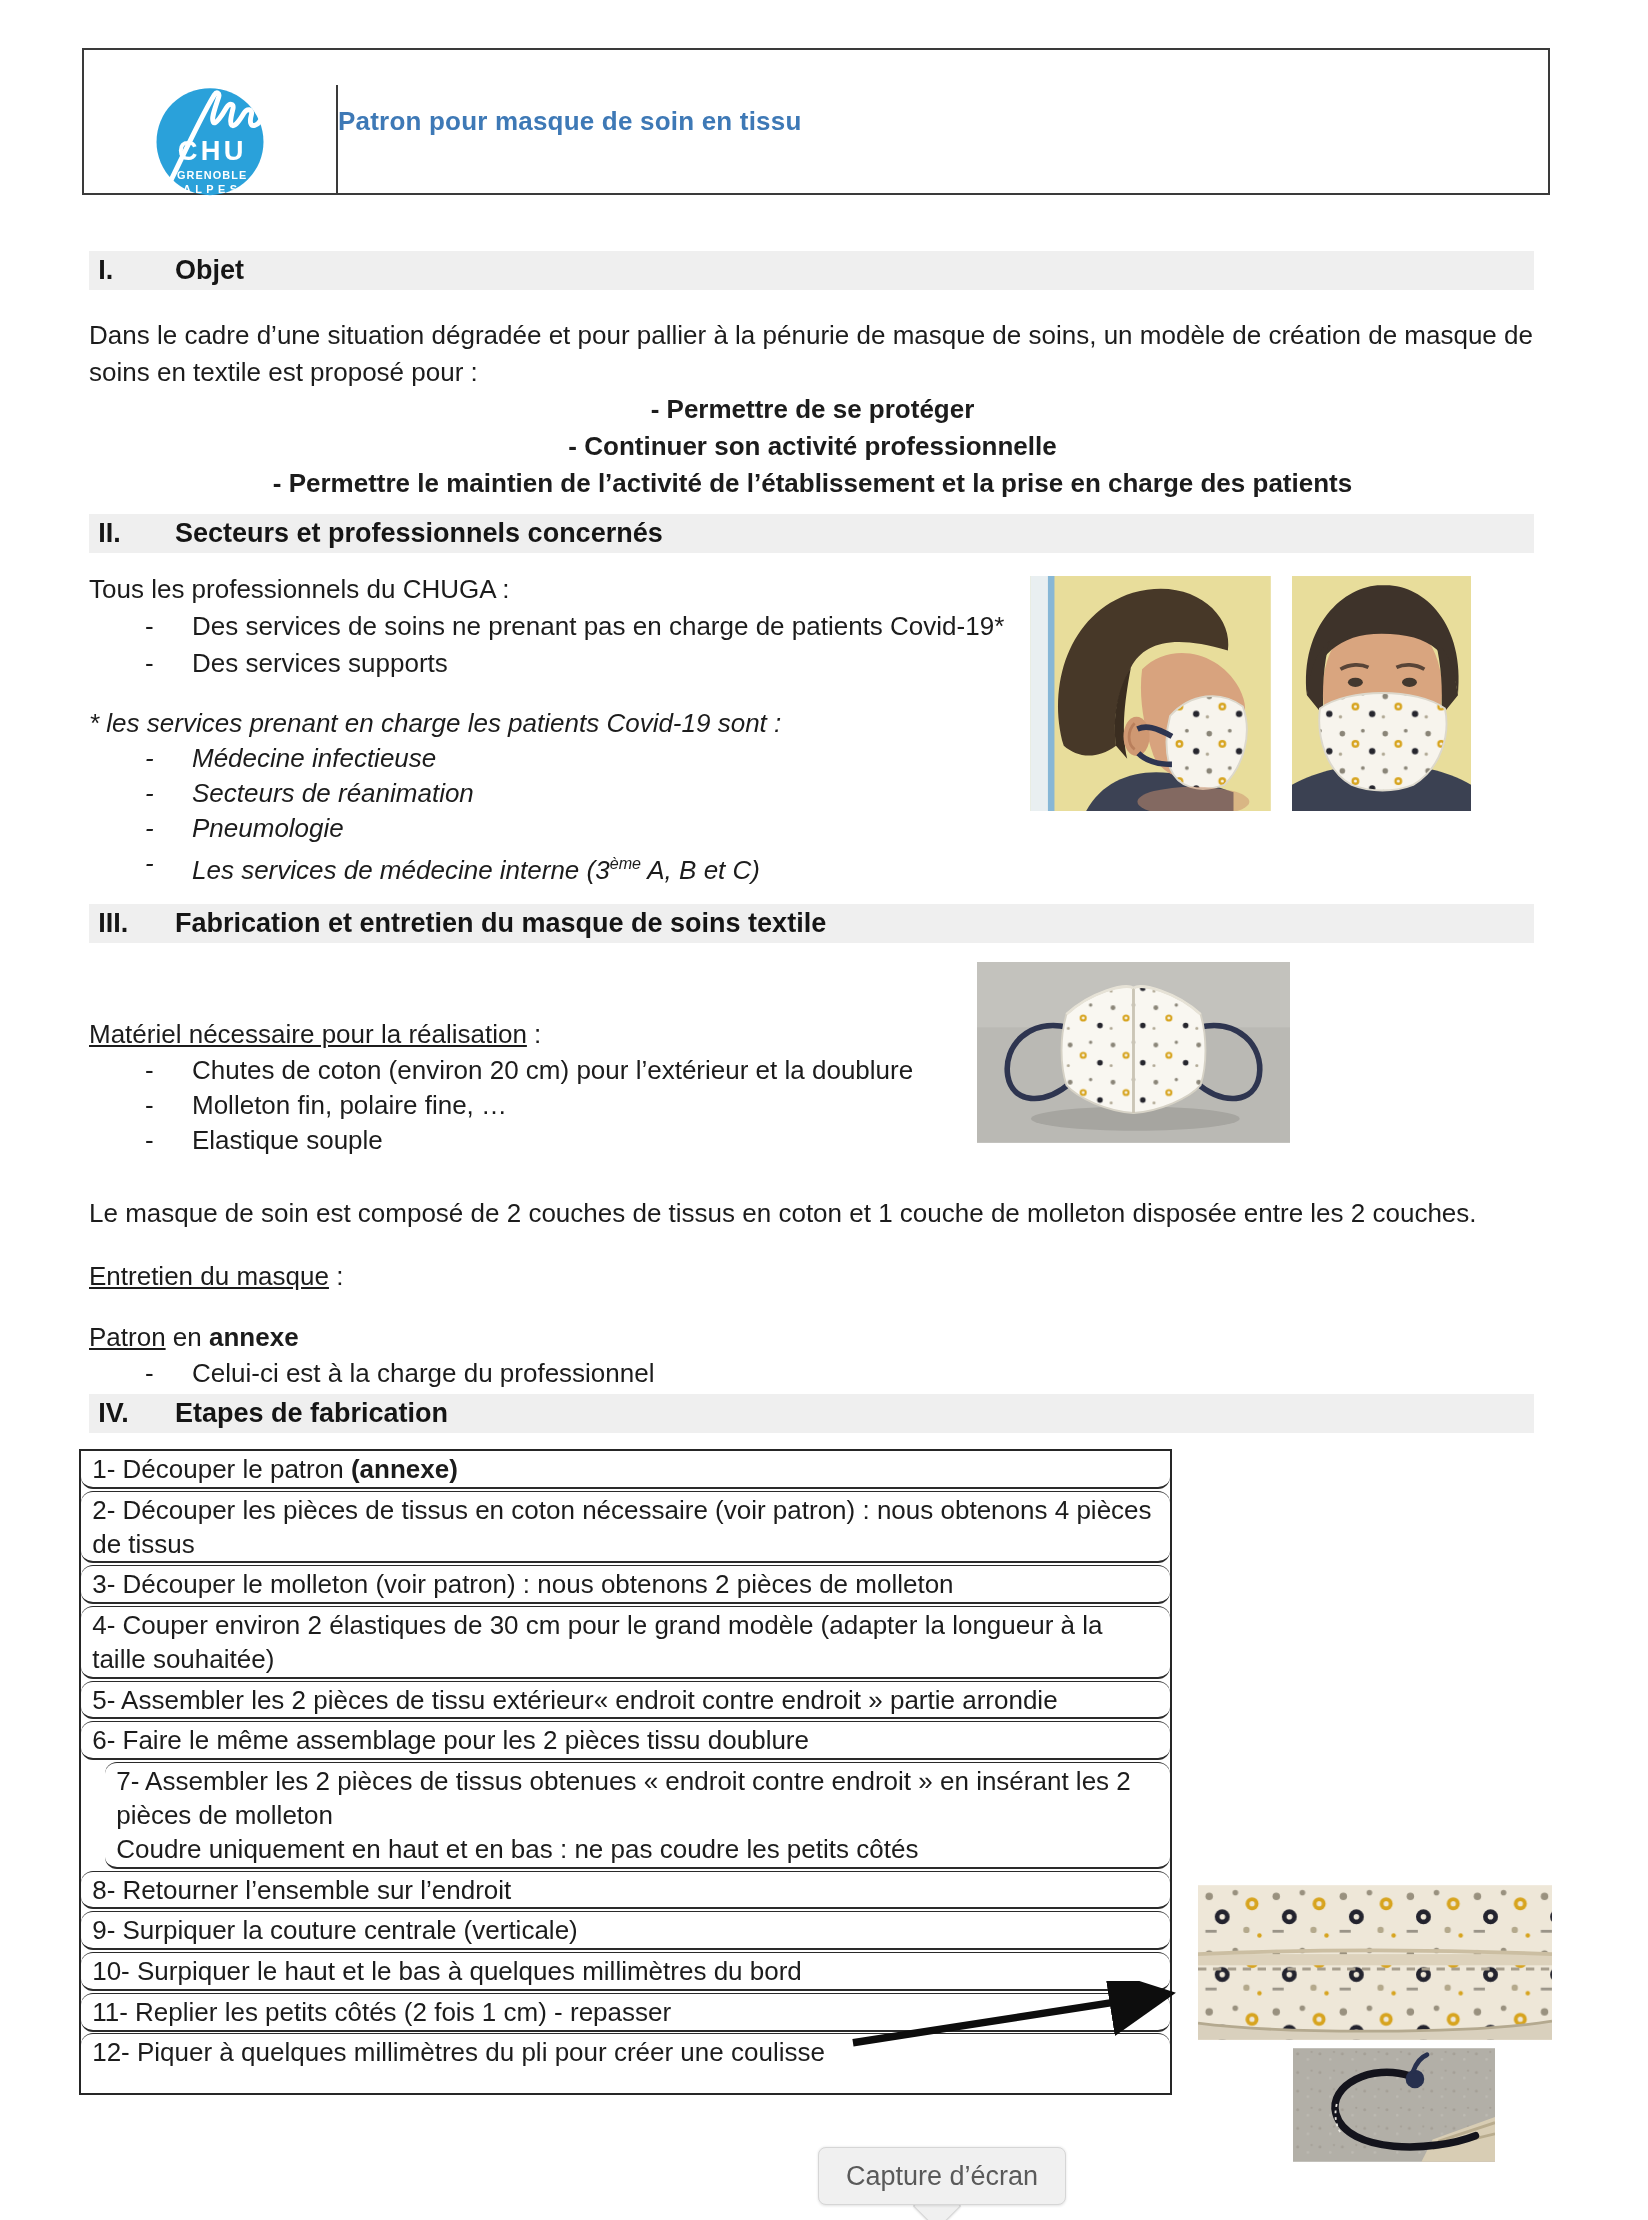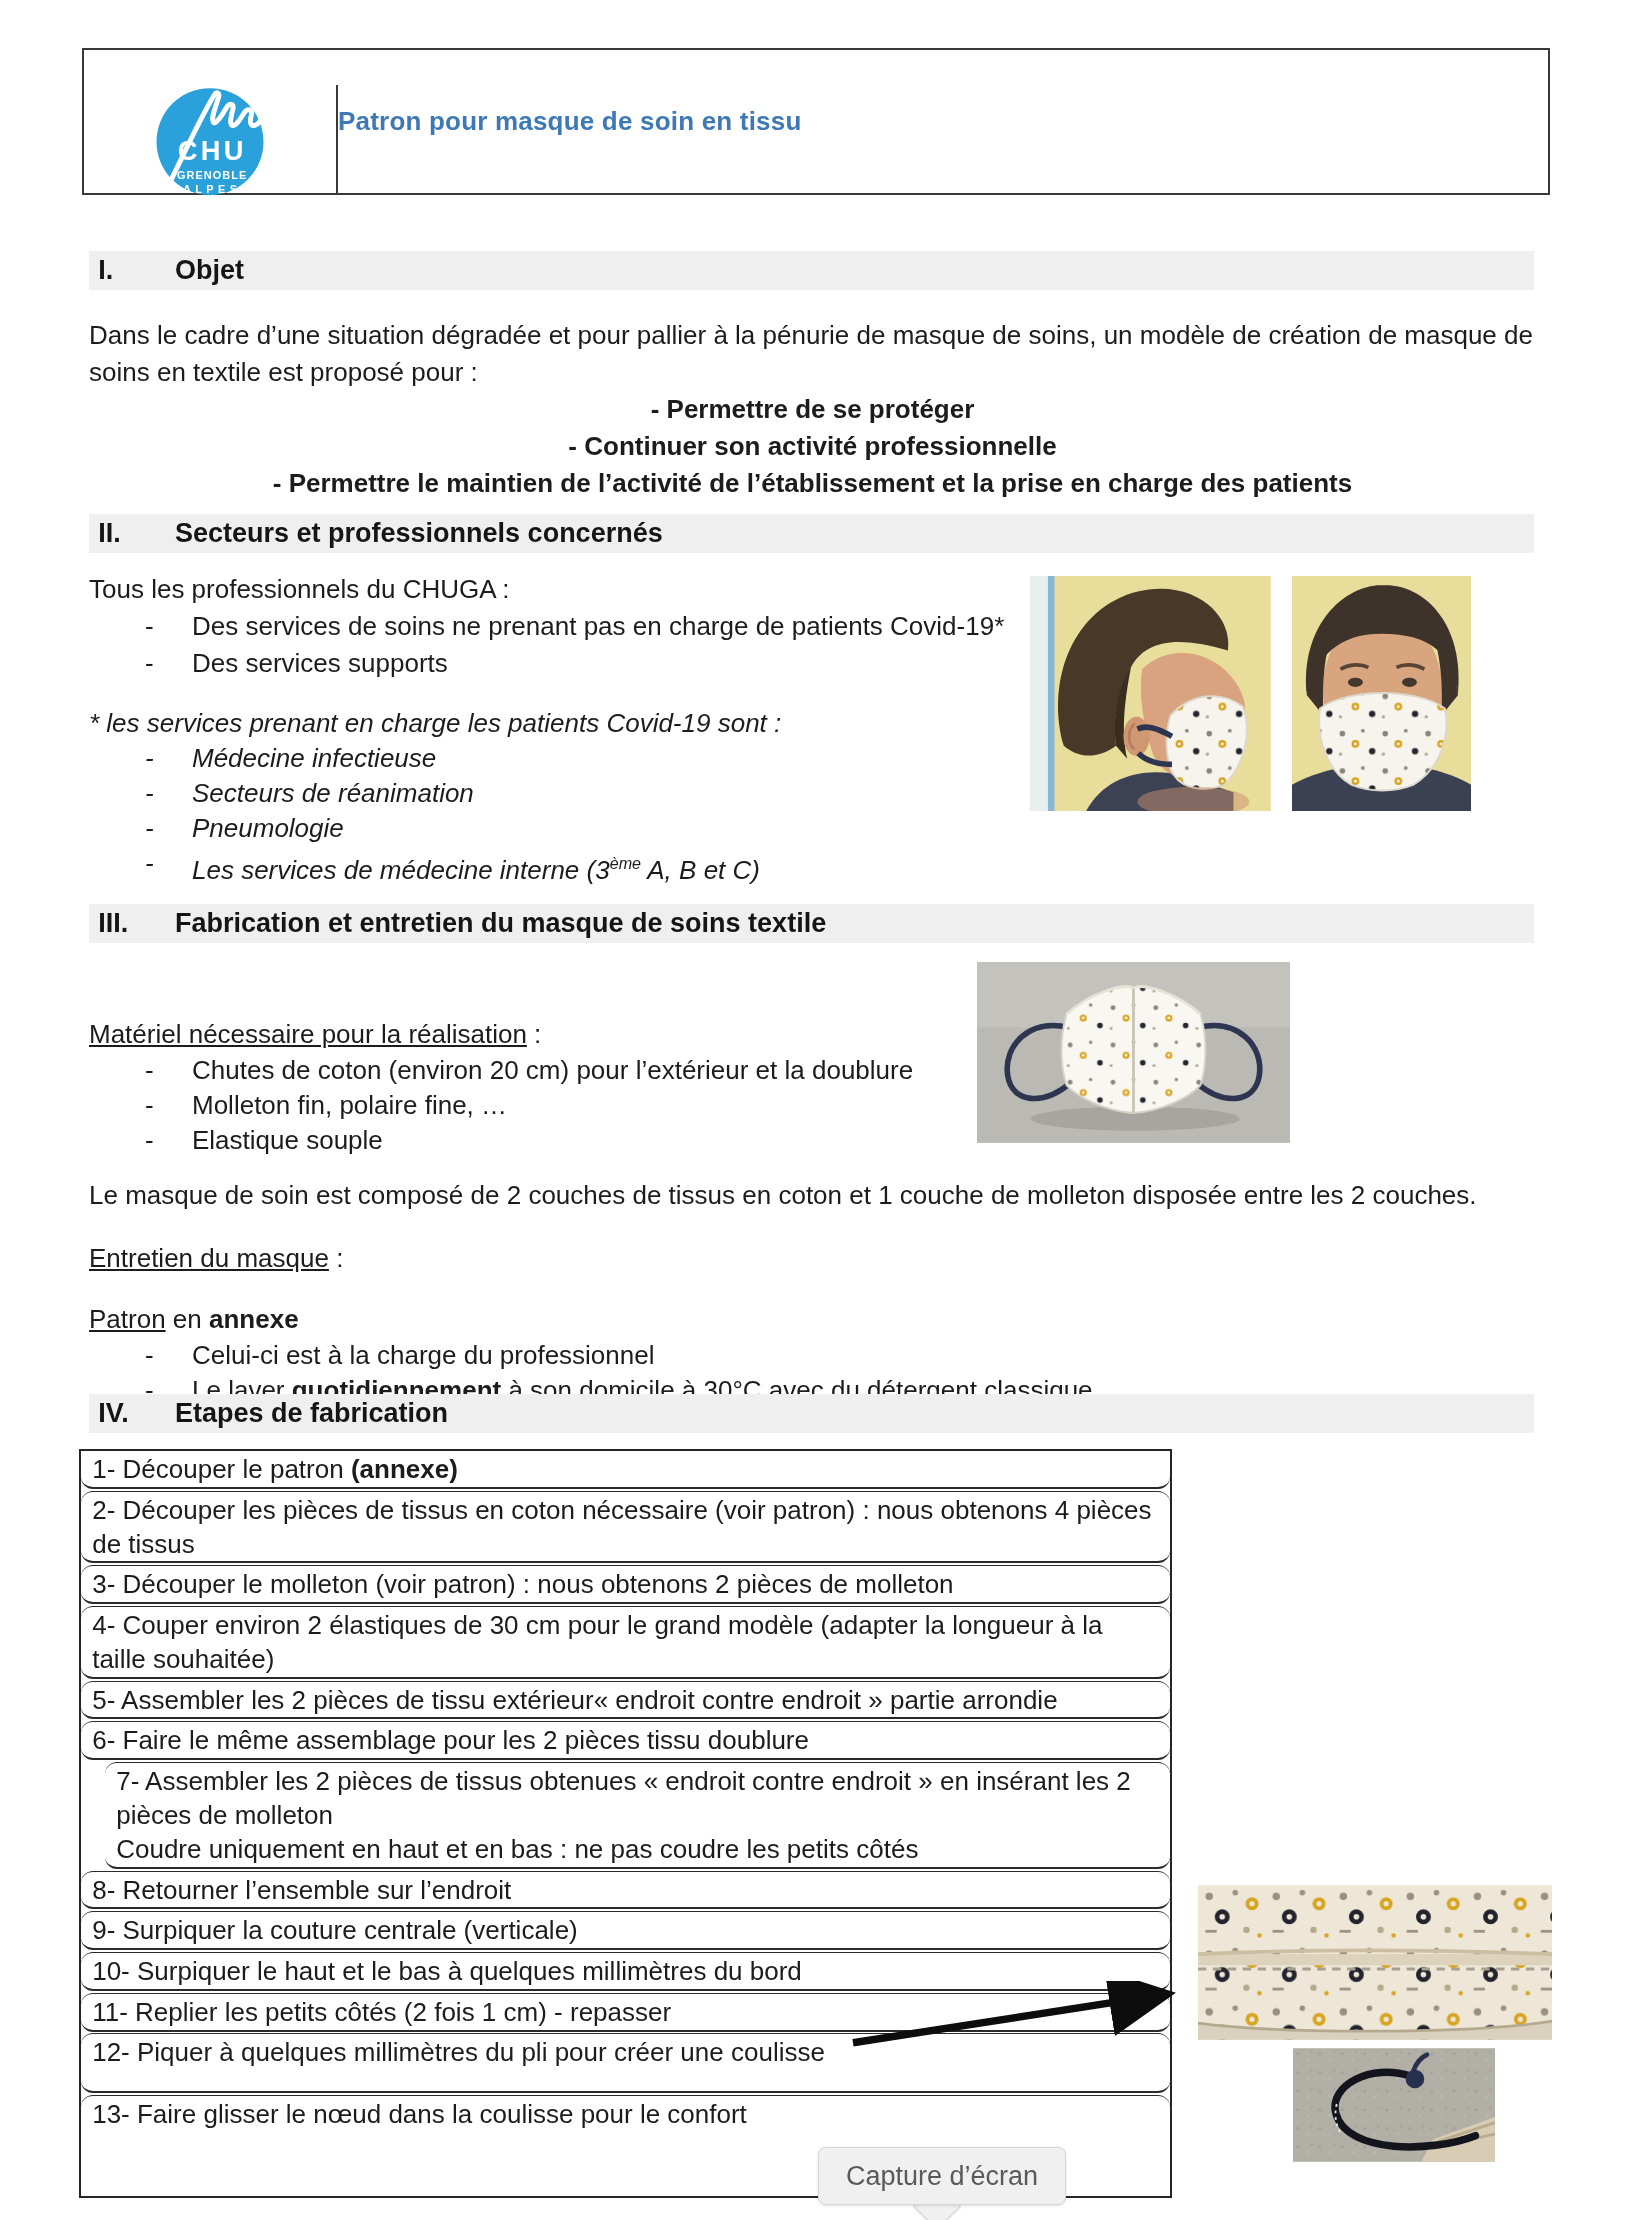--- a/index.html
+++ b/index.html
@@ -143,21 +143,21 @@
       <span>Chutes de coton (environ 20 cm) pour l’extérieur et la doublure</span>
     </div>
     <div class="bl small" style="width:914px">
       <span class="d">-</span>
       <span>Molleton fin, polaire fine, …</span>
     </div>
     <div class="bl small" style="width:914px">
       <span class="d">-</span>
       <span>Elastique souple</span>
     </div>
-    <div class="txt" style="margin-top:19px">Le masque de soin est composé de 2 couches de tissus en coton et 1 couche de molleton disposée entre les 2 couches.</div>
+    <div class="txt" style="margin-top:37px">Le masque de soin est composé de 2 couches de tissus en coton et 1 couche de molleton disposée entre les 2 couches.</div>
     <div class="txt" style="margin-top:26px">
       <span class="u">Entretien du masque</span><span> :</span>
     </div>
     <div class="txt" style="margin-top:24px">
       <span class="u">Patron</span><span> en </span><span class="b">annexe</span>
     </div>
     <div class="bl small">
       <span class="d">-</span>
       <span>Celui-ci est à la charge du professionnel</span>
     </div>
@@ -181,21 +181,20 @@
     <div class="srow h1">6- Faire le même assemblage pour les 2 pièces tissu doublure</div>
     <div class="srow h3">
       <div>7- Assembler les 2 pièces de tissus obtenues « endroit contre endroit » en insérant les 2 pièces de molleton</div>
       <div>Coudre uniquement en haut et en bas : ne pas coudre les petits côtés</div>
     </div>
     <div class="srow h1">8- Retourner l’ensemble sur l’endroit</div>
     <div class="srow h1">9- Surpiquer la couture centrale (verticale)</div>
     <div class="srow h1">10- Surpiquer le haut et le bas à quelques millimètres du bord</div>
     <div class="srow h1">11- Replier les petits côtés (2 fois 1 cm) - repasser</div>
     <div class="srow h12">12- Piquer à quelques millimètres du pli pour créer une coulisse</div>
-    <div class="srow h13">13- Faire glisser le nœud dans la coulisse pour le confort</div>
   </div>
 
   <svg class="ph" style="left:1030px;top:576px" width="241" height="235" viewBox="0 0 258 252">
     <defs>
       <pattern id="spkA" width="46" height="40" patternUnits="userSpaceOnUse">
         <rect width="46" height="40" fill="#f7f4ed"></rect>
         <circle cx="8" cy="9" r="3" fill="#8a8578"></circle>
           <circle cx="30" cy="6" r="2" fill="#8a8578"></circle>
         <circle cx="22" cy="20" r="4.2" fill="#d7a41f"></circle>
           <circle cx="22" cy="20" r="1.7" fill="#f7f4ed"></circle>

